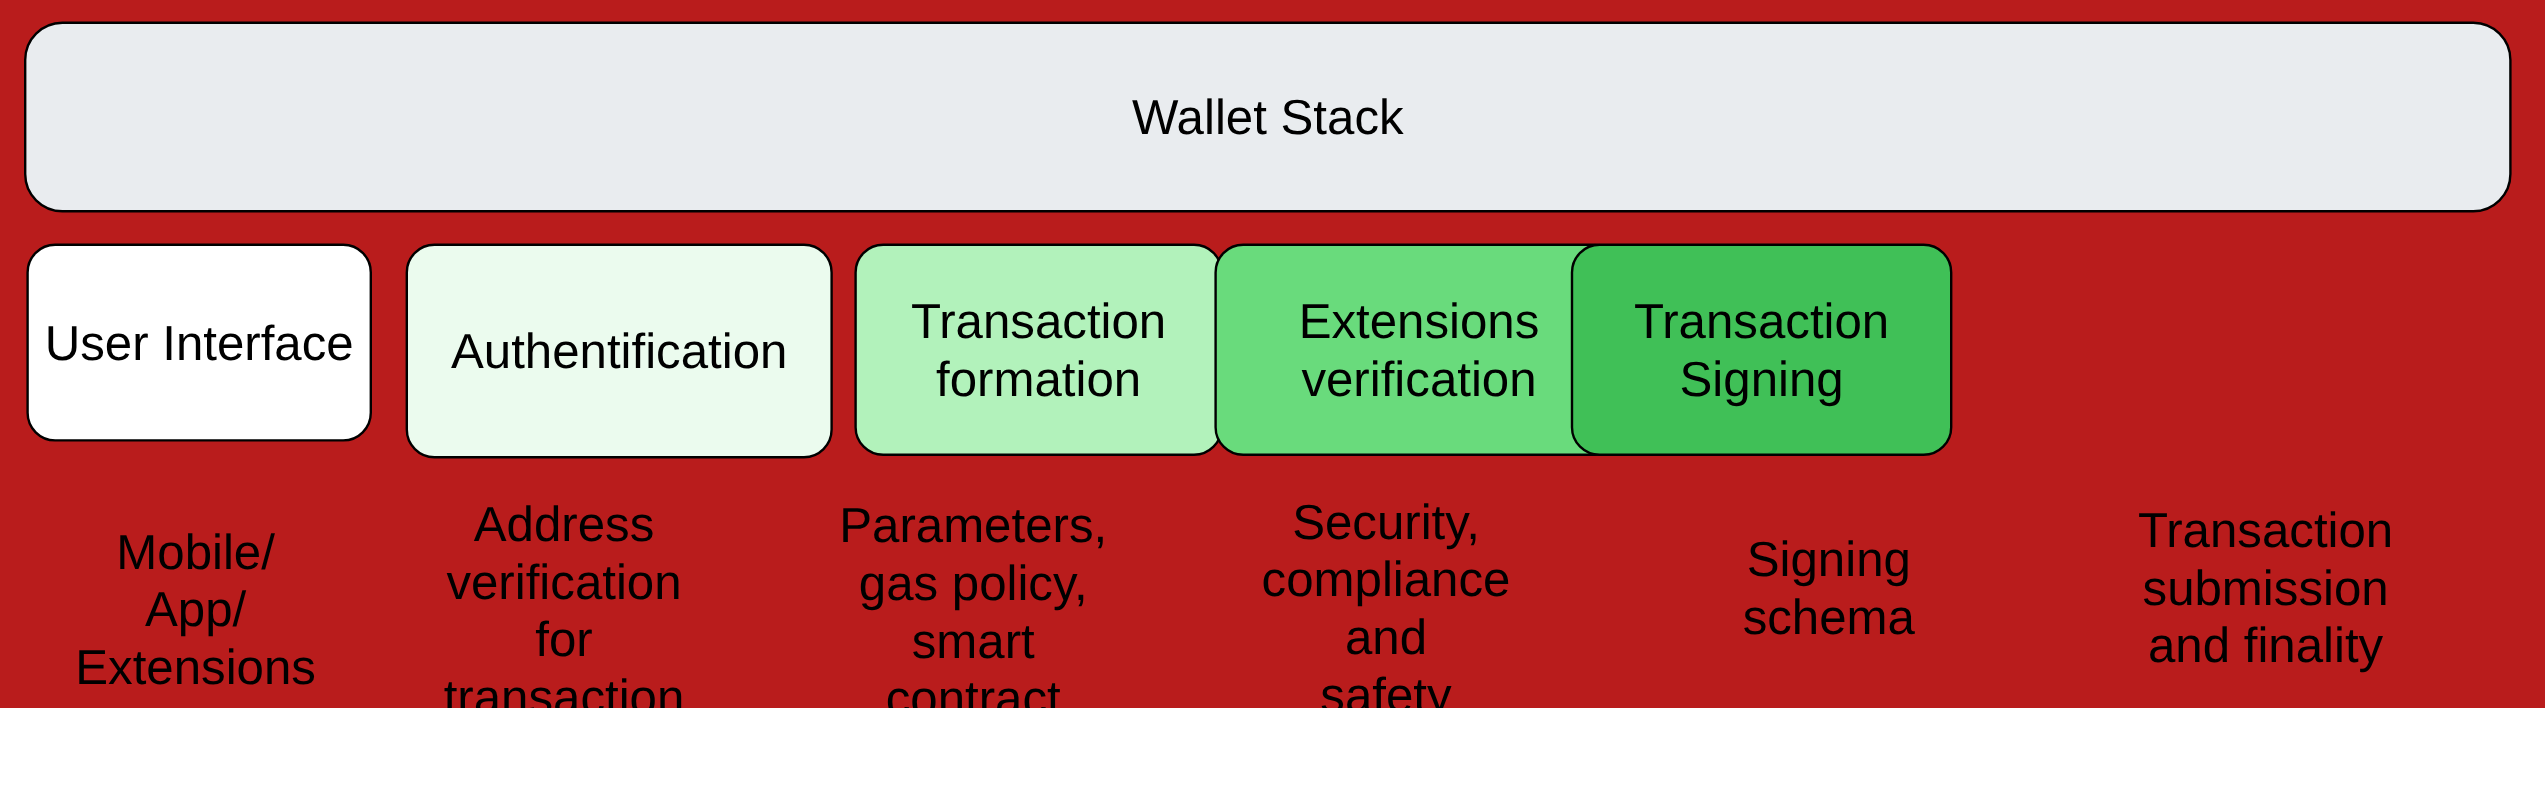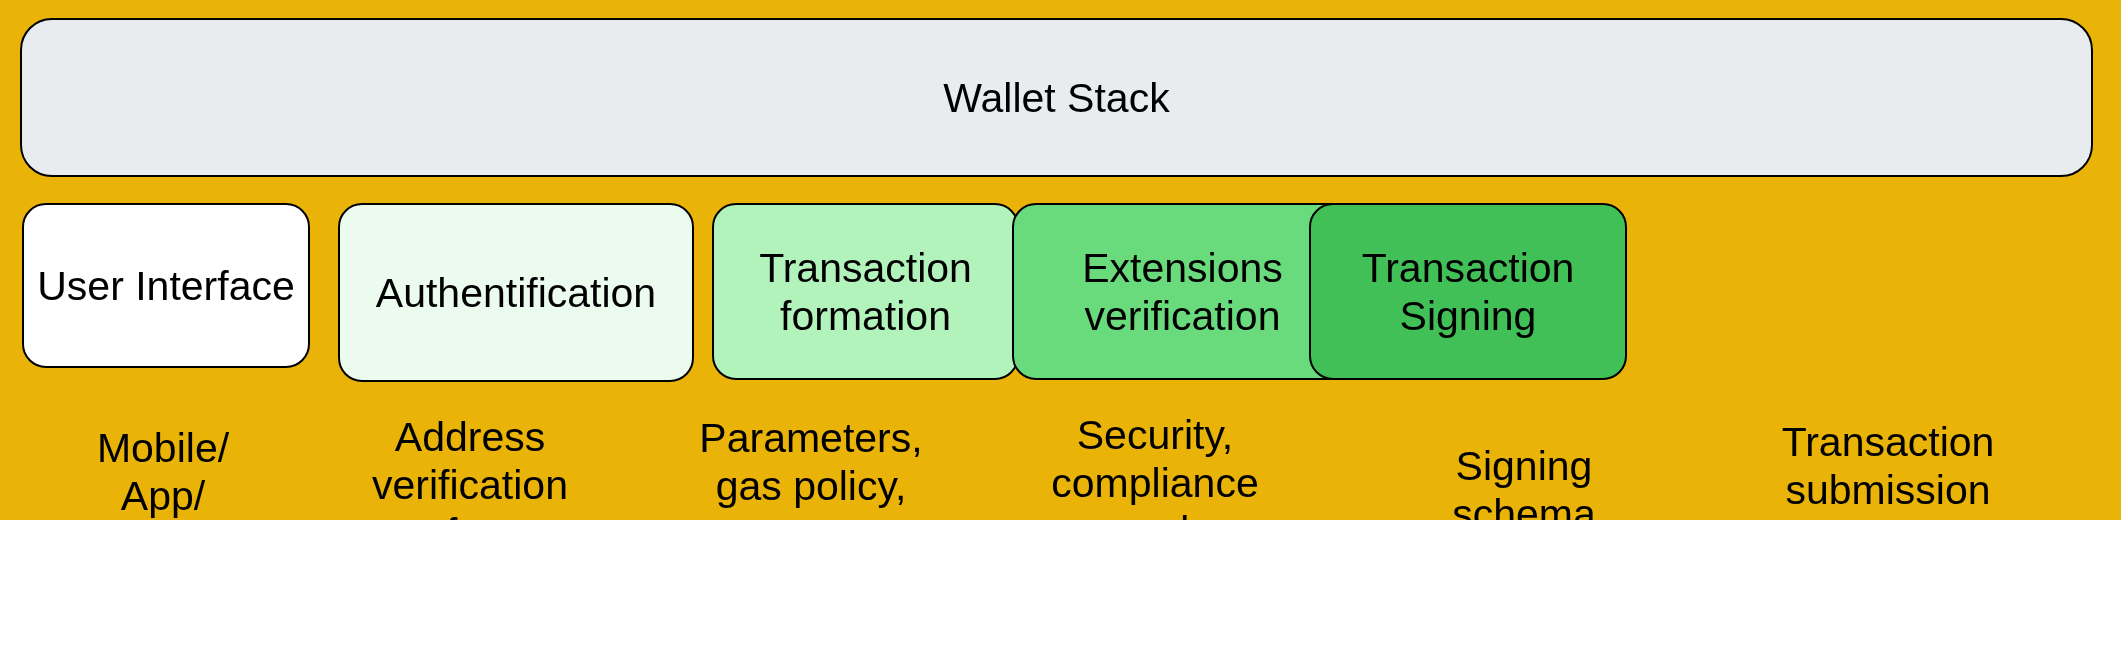--- a/index.html
+++ b/index.html
@@ -1,20 +1,20 @@
 <!DOCTYPE html>
 <html><head>
 <meta charset="utf-8">
 <style>
   html, body { margin: 0; padding: 0; background: #ffffff; }
   .canvas {
     position: relative;
     width: 2121px;
-    height: 520px;
-    background: #eab308;
+    height: 590px;
+    background: #b91c1c;
     font-family: "Liberation Sans", sans-serif;
     color: #000000;
     overflow: hidden;
   }
   .rounded-box {
     position: absolute;
     border: 2.5px solid #000000;
     border-radius: 24px;
     box-sizing: border-box;
     display: flex;
@@ -40,21 +40,21 @@
   .box-6 { left: 1700px; width: 403px; height: 177px; }
   .desc {
     position: absolute;
     transform: translateX(-50%);
     text-align: center;
     font-size: 41px;
     line-height: 48px;
     white-space: pre-line;
     width: max-content;
   }
-  .desc-1 { left: 163px;  top: 424px; }
+  .desc-1 { left: 163px;  top: 436px; }
   .desc-2 { left: 470px;  top: 413px; }
   .desc-3 { left: 811px;  top: 414px; }
   .desc-4 { left: 1155px; top: 411px; }
   .desc-5 { left: 1524px; top: 442px; }
   .desc-6 { left: 1888px; top: 418px; }
 </style>
 </head>
 <body>
 
 <div class="canvas">

